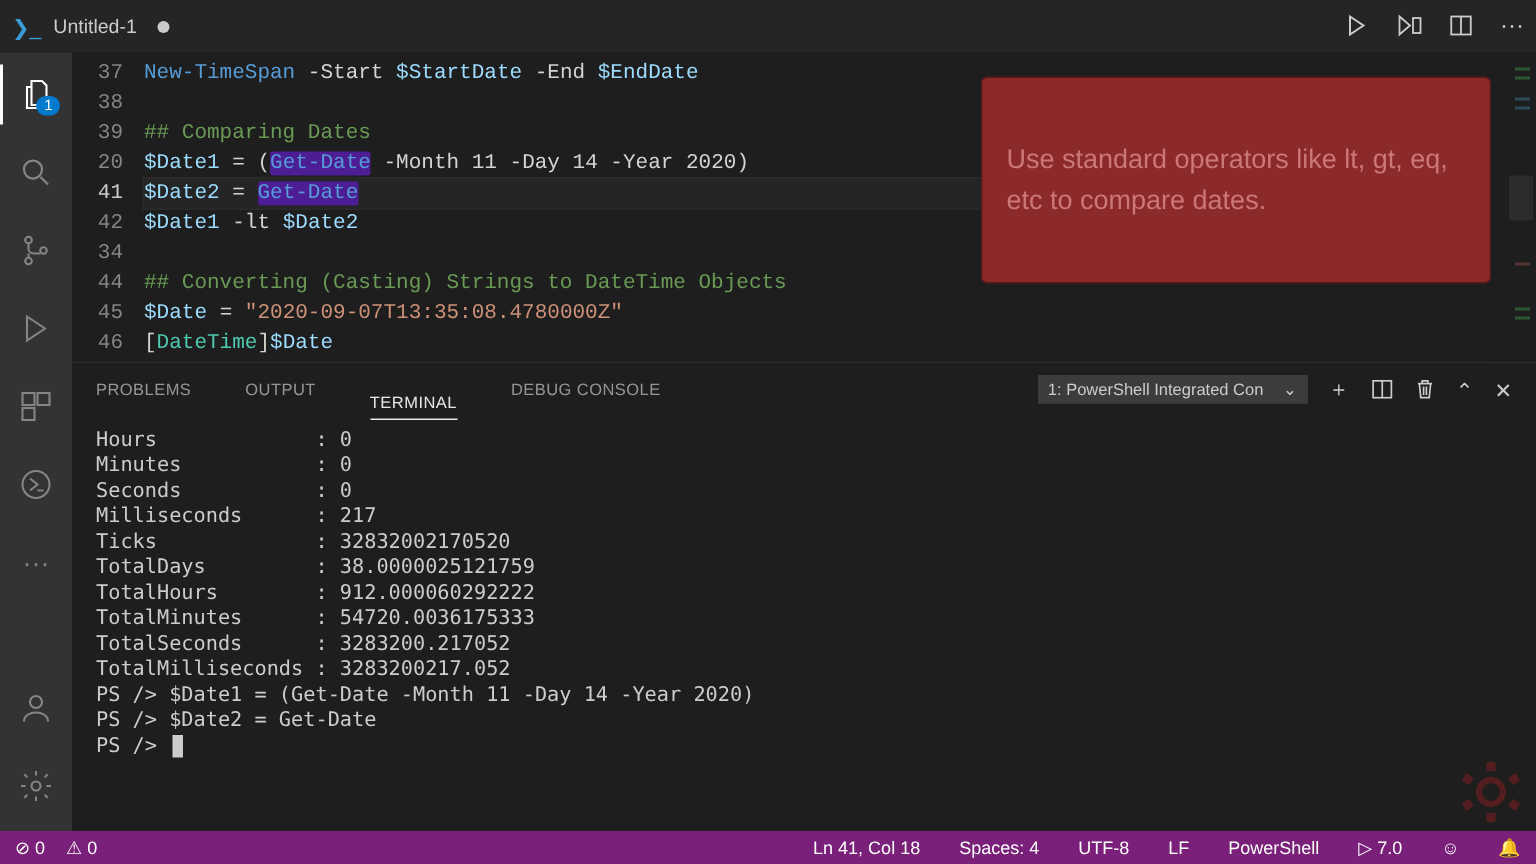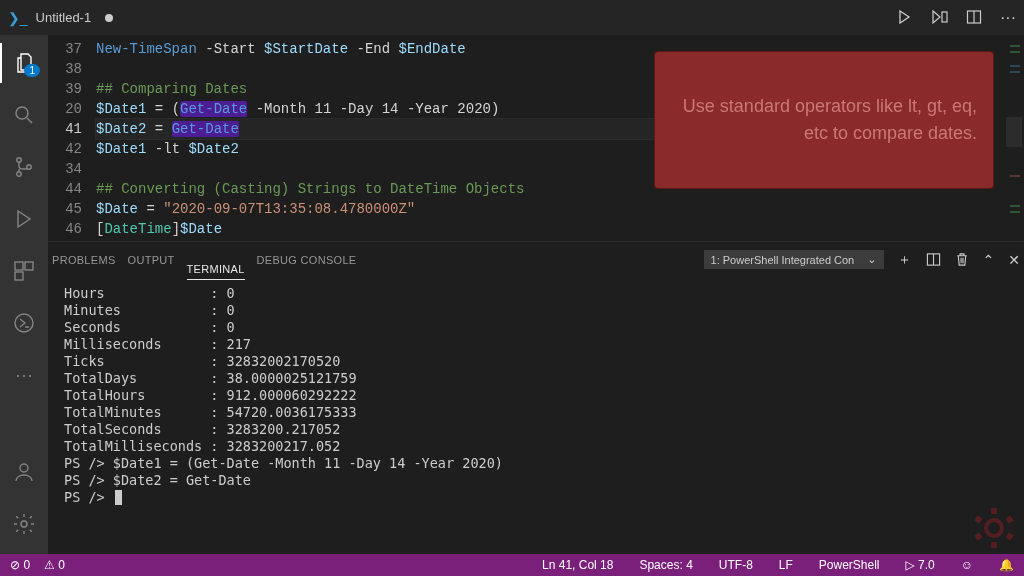--- a/index.html
+++ b/index.html
@@ -24,25 +24,25 @@
   .code { flex: 1; color: #d4d4d4; padding-top: 4px; white-space: pre; position: relative; }
   .code .ln { height: 20px; }
   .code .ln.cur { background: rgba(255,255,255,0.03); outline: 1px solid rgba(255,255,255,0.06);}
   .tk-cmd { color: #569cd6; }
   .tk-var { color: #9cdcfe; }
   .tk-str { color: #ce9178; }
   .tk-com { color: #6a9955; }
   .tk-type { color: #4ec9b0; }
   .tk-punc { color: #d4d4d4; }
   .sel { background: #4c1d95; border-radius: 2px; }
-  .callout { position: absolute; right: 30px; top: 16px; width: 340px; height: 138px; background: #8b2a2a; border: 1px solid #5e1818; border-radius: 4px; display: flex; align-items: center; justify-content: center; text-align: right; color: #c77; font-size: 18px; padding: 16px; line-height: 1.5; font-family: 'Segoe UI', sans-serif;}
+  .callout { position: absolute; right: 30px; top: 16px; width: 340px; height: 138px; background: #8b2a2a; border: 1px solid #5e1818; border-radius: 4px; display: flex; align-items: center; justify-content: center; text-align: left; color: #c77; font-size: 18px; padding: 16px; line-height: 1.5; font-family: 'Segoe UI', sans-serif;}
   .minimap { width: 30px; background: #1e1e1e; position: relative;}
   .mm-slice { position: absolute; right: 4px; width: 10px; height: 2px; background: #4a5; opacity: .4;}
   .panel { flex: 1; display: flex; flex-direction: column; border-top: 1px solid #2d2d2d; background: #1e1e1e; min-height: 0;}
-  .panel-tabs { display: flex; align-items: center; padding: 0 4px; height: 35px; gap: 12px; color: #969696; font-size: 11px;}
+  .panel-tabs { display: flex; align-items: center; padding: 0 16px; height: 35px; gap: 36px; color: #969696; font-size: 11px;}
   .panel-tabs .tab { text-transform: uppercase; cursor: pointer; letter-spacing: 0.3px;}
   .panel-tabs .tab.active { color: #e7e7e7; border-bottom: 1px solid #e7e7e7; padding-bottom: 4px; margin-top: 24px;}
   .panel-actions { margin-left: auto; display: flex; align-items: center; gap: 14px; color: #ccc; font-size: 14px;}
   .term-select { background: #3c3c3c; border: 1px solid #3c3c3c; color: #ccc; font-size: 11px; padding: 2px 6px; display:flex; align-items:center; gap:6px; min-width: 180px; justify-content: space-between;}
   .terminal { flex: 1; font-family: Consolas, monospace; font-size: 13.5px; line-height: 17px; color: #ccc; padding: 8px 16px; white-space: pre; overflow: hidden;}
   .term-cursor { display: inline-block; width: 7px; height: 15px; background: #ccc; vertical-align: text-bottom; margin-left: 2px;}
   .statusbar { height: 22px; background: #7a1f7a; display: flex; align-items: center; color: #fff; font-size: 12px; padding: 0 10px; gap: 14px;}
   .statusbar .right { margin-left: auto; display: flex; gap: 26px; align-items: center;}
   .statusbar span { cursor: pointer; }
   svg { display: block; }

